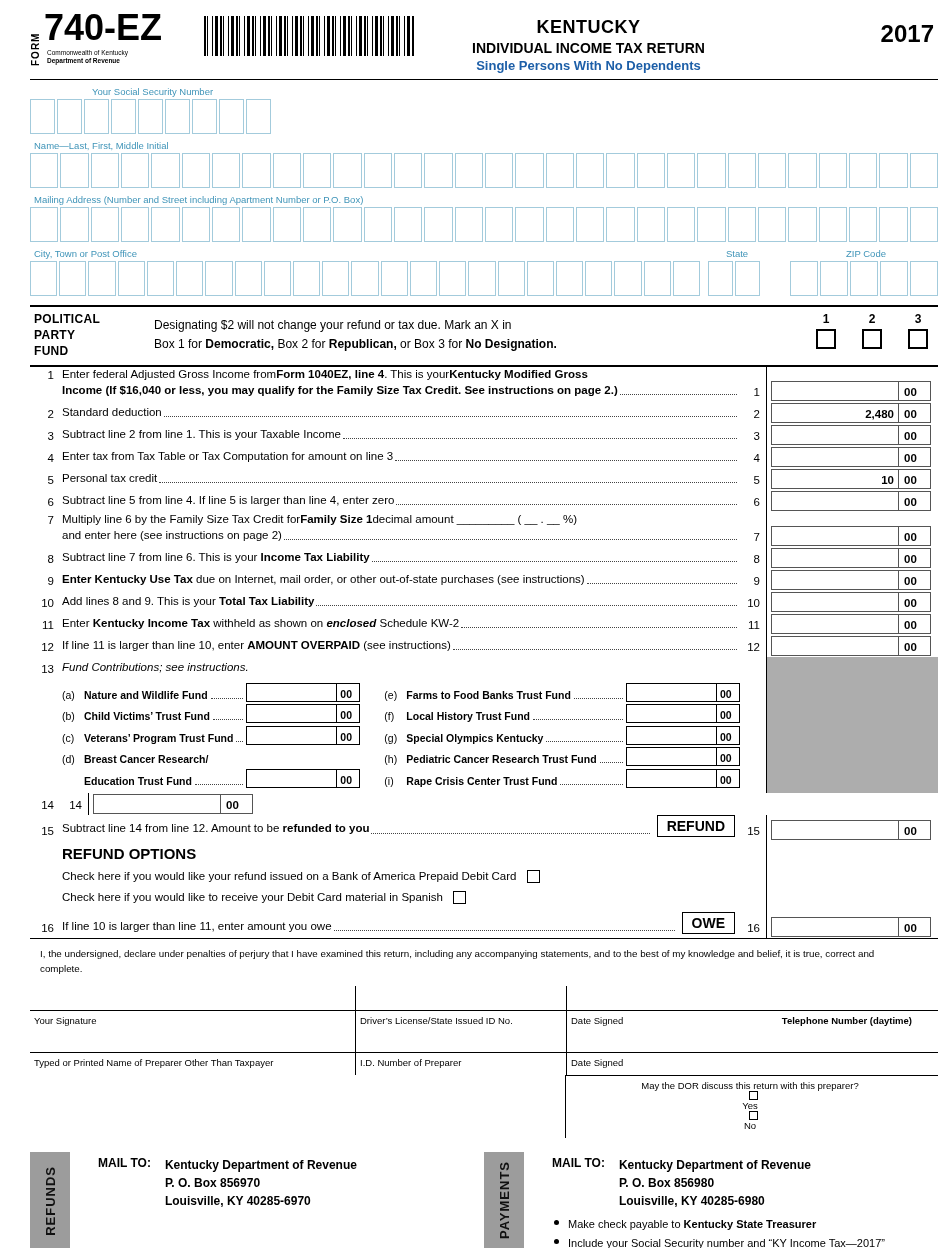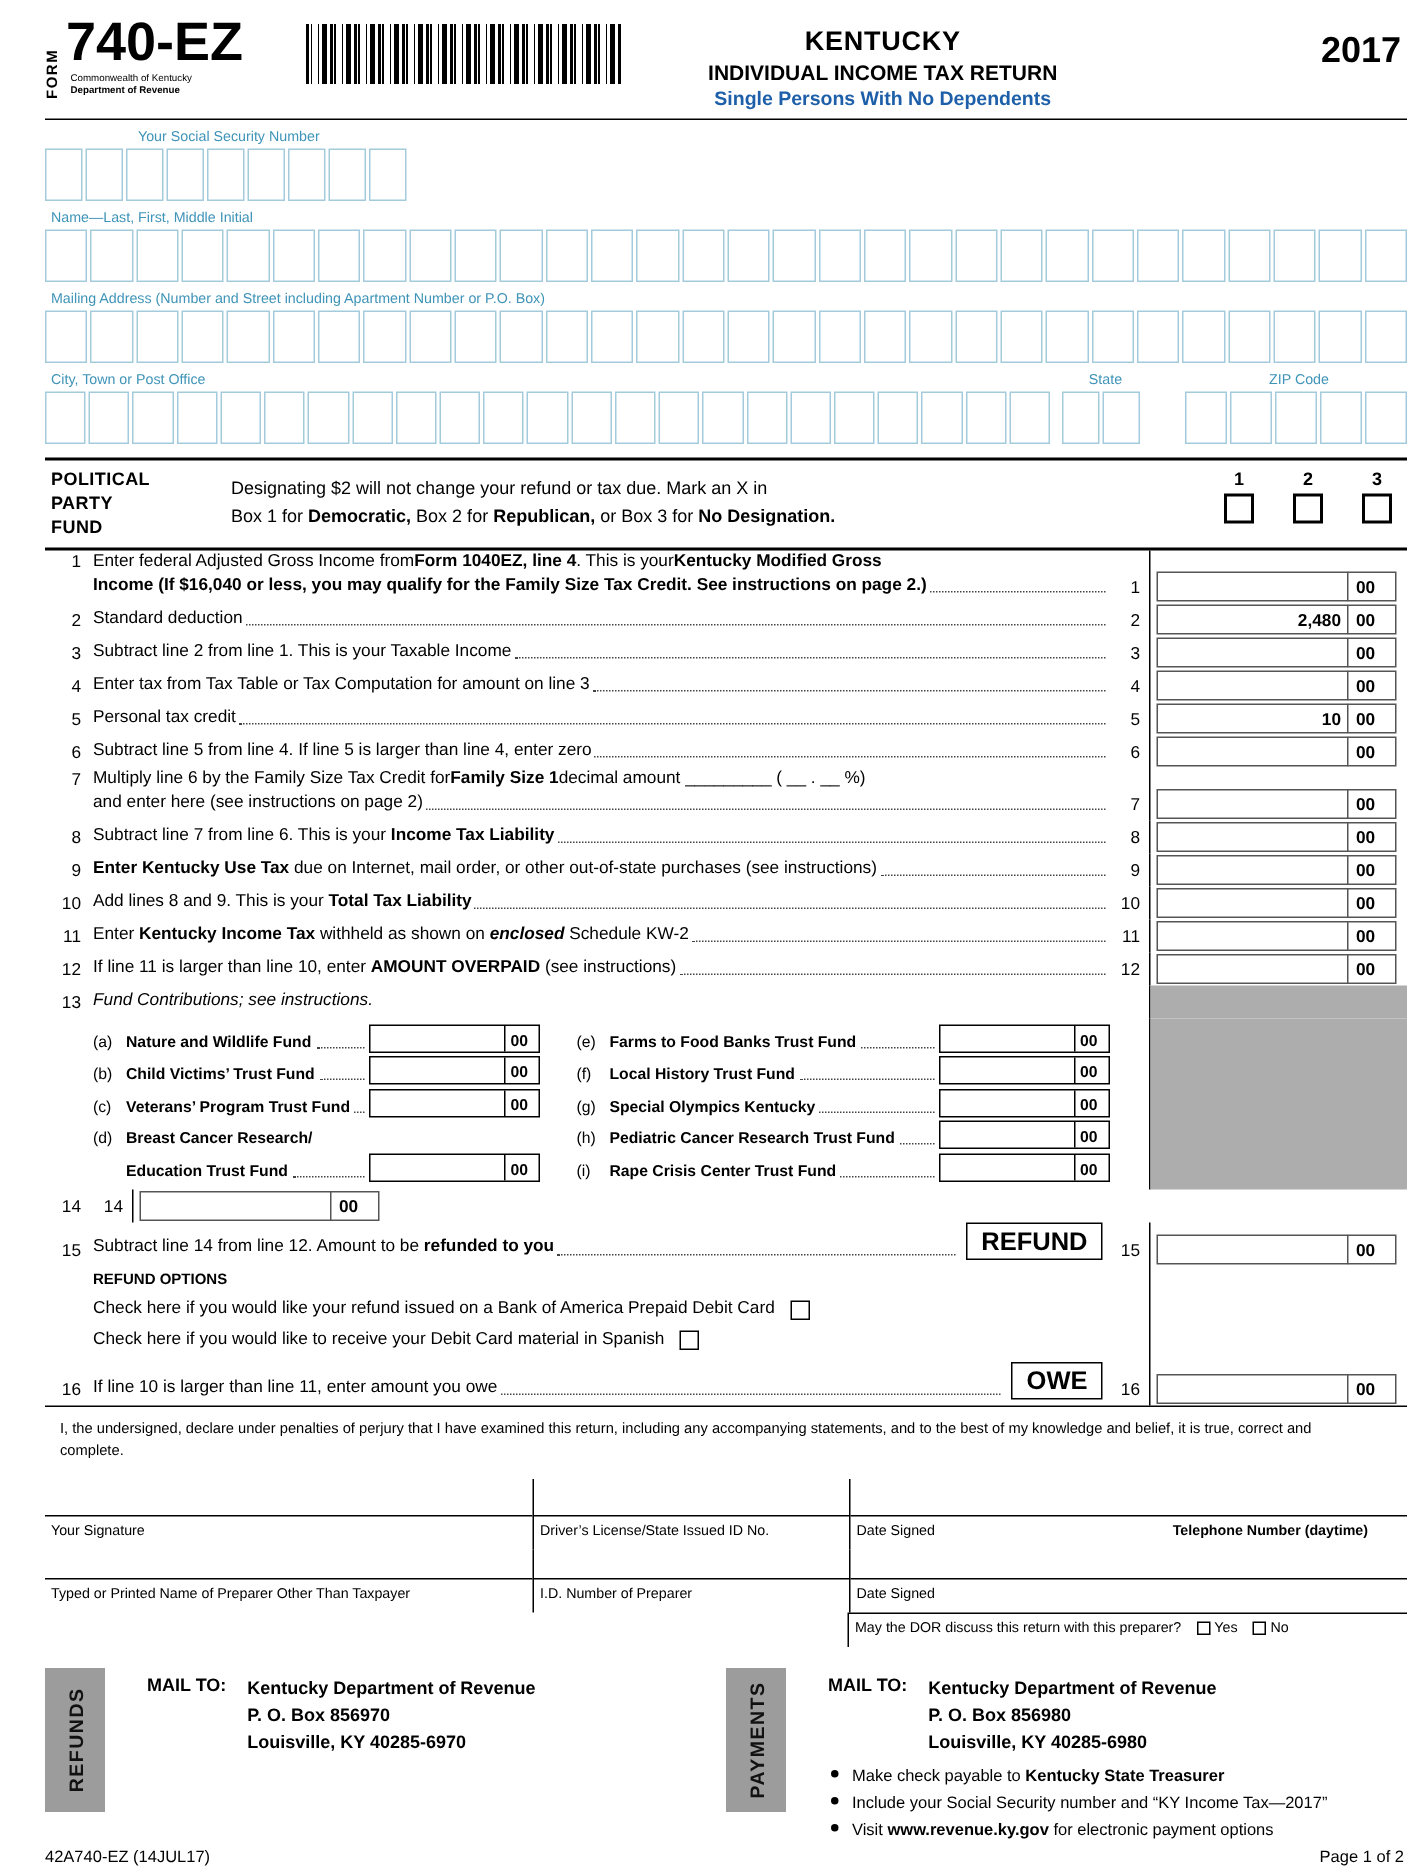--- a/index.html
+++ b/index.html
@@ -55,55 +55,55 @@
   .mtext{flex:1;min-width:0;display:flex;align-items:flex-end;font-size:11.5px;line-height:1.35;padding-bottom:4px;}
   .mtext.block{display:block;}
   .tl{display:flex;align-items:flex-end;}
   .dots{flex:1 1 10px;min-width:8px;border-bottom:1.5px dotted #444;margin:0 3px 3px 2px;}
   .mref{width:20px;flex:none;text-align:right;font-size:11.5px;padding:0 6px 4px 0;}
   .amtcol{flex:none;width:172px;border-left:1.5px solid #000;align-self:stretch;display:flex;align-items:flex-end;padding:1px 2px 1px 4px;box-sizing:border-box;}
   .amtcol.gray{padding:0;}
   .dbox{width:128px;height:20px;border:1px solid #555;font-size:11.5px;font-weight:bold;text-align:right;padding:4px 4px 0 0;box-sizing:border-box;background:#fff;}
   .cbox{width:33px;height:20px;border:1px solid #555;margin-left:-1px;font-size:11.5px;font-weight:bold;padding:4px 0 0 5px;box-sizing:border-box;background:#fff;}
   .grayfill{width:100%;align-self:stretch;background:#adadad;}
-  .badge{flex:none;border:1.5px solid #000;font-weight:bold;font-size:17px;line-height:1;padding:3px 9px;margin:0 5px 0 4px;background:#fff;}
+  .badge{flex:none;border:1.5px solid #000;font-weight:bold;font-size:14px;line-height:1;padding:3px 9px;margin:0 5px 0 4px;background:#fff;}
 
   
   .funds{display:flex;padding:1px 0;}
   .fcol{display:flex;flex-direction:column;}
   .fcol1{width:44%;flex:none;}
   .fcol2{flex:1;padding-left:24px;}
   .frow{display:flex;align-items:flex-end;height:21.5px;font-size:10.5px;}
   .fkey{width:22px;flex:none;}
   .fname{font-weight:bold;white-space:nowrap;}
   .fdots{flex:1;border-bottom:1.5px dotted #444;margin:0 3px 3px 3px;min-width:6px;}
   .fbox{flex:none;width:114px;height:19px;border:1.2px solid #000;display:flex;background:#fff;box-sizing:border-box;}
   .famt{flex:1;}
   .fc{width:23px;flex:none;border-left:1.2px solid #000;font-weight:bold;font-size:10.5px;padding:3px 0 0 3px;box-sizing:border-box;}
 
   
   .ropt{padding:3px 0 2px 0;}
-  .ropt-h{font-weight:bold;font-size:10px;margin-bottom:5px;}
+  .ropt-h{font-weight:bold;font-size:15px;margin-bottom:5px;}
   .ropt-l{font-size:11.5px;margin-bottom:5px;display:flex;align-items:center;gap:10px;}
 
   
   .decl{font-size:9.8px;line-height:1.5;padding:8px 26px 0 10px;}
 
   
   .sig{margin-top:10px;}
   .srow{display:flex;}
   .sa{width:325px;flex:none;}
   .sb{width:210px;flex:none;border-left:1px solid #000;}
   .sc{flex:1;border-left:1px solid #000;}
   .sspace{height:24px;}
   .sspace.s2{height:19px;}
   .slbl{border-top:1px solid #000;font-size:9.5px;padding:4px 8px 7px 4px;}
   .two-side{display:flex;justify-content:space-between;padding-right:26px;}
   .r3 .sb{border-left:none;}
-  .dor{display:flex;align-items:center;}
+  .dor{display:flex;align-items:center;flex-direction:column;}
 
   
   .mail{display:flex;margin-top:14px;}
   .mhalf{width:50%;display:flex;align-items:flex-start;}
   .tab{width:40px;height:96px;background:#9c9c9c;display:flex;align-items:center;justify-content:center;flex:none;}
   .tabtxt{writing-mode:vertical-rl;transform:rotate(180deg);font-size:13px;font-weight:bold;letter-spacing:1px;color:#111;}
   .mailto{font-size:12px;font-weight:bold;margin:4px 0 0 28px;flex:none;}
   .addr{font-size:12px;font-weight:bold;line-height:1.5;margin:4px 0 0 14px;}
   .pay-right{display:flex;flex-direction:column;}
   .pay-top{display:flex;}

